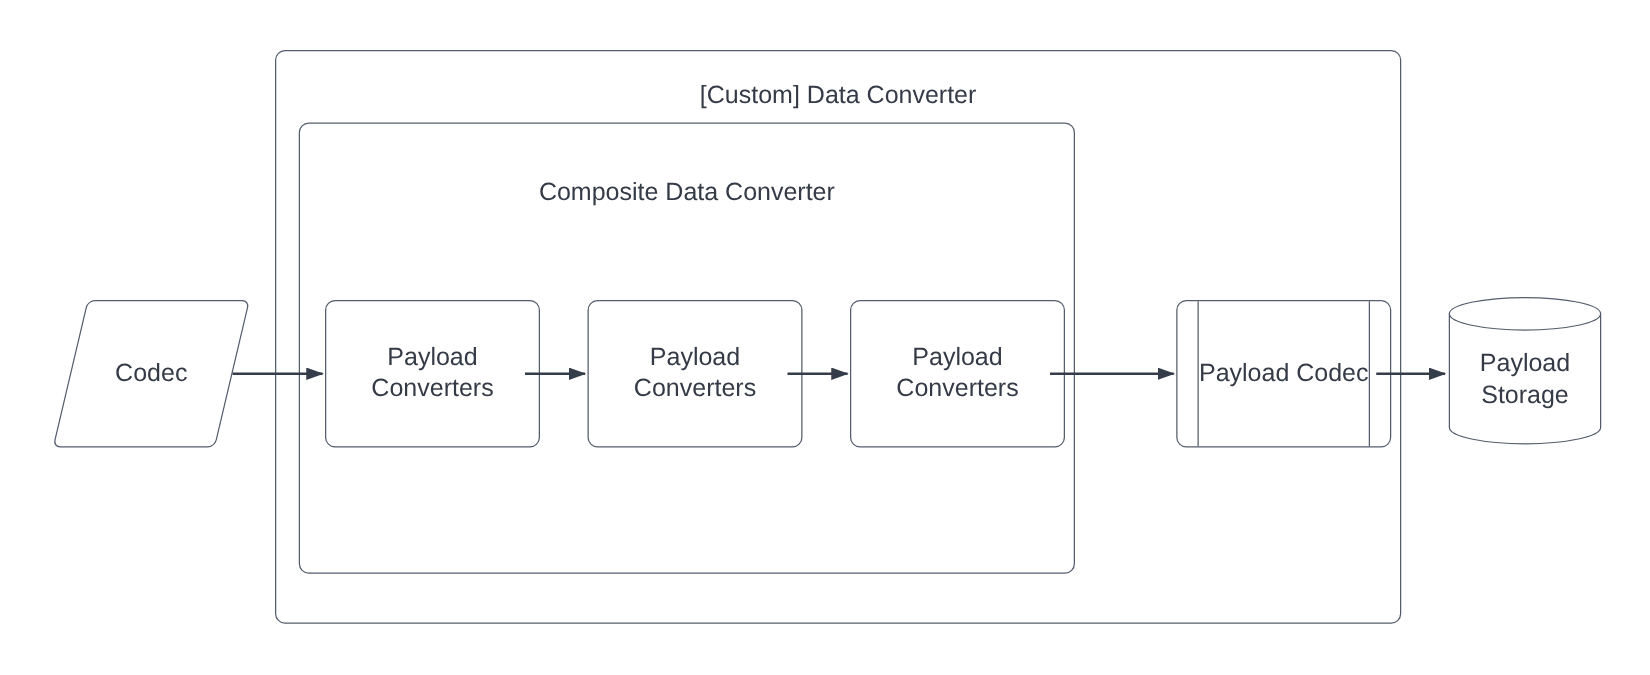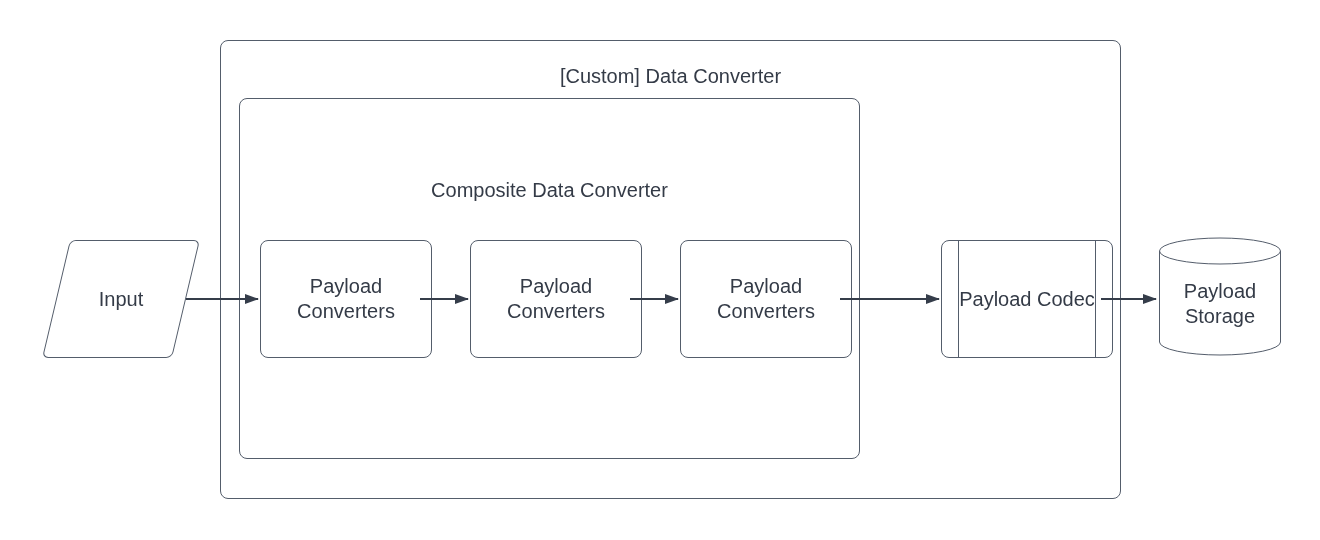--- a/index.html
+++ b/index.html
@@ -27,21 +27,21 @@
     z-index: 1;
   }
   .group.outer { left: 220px; top: 40px; width: 901px; height: 459px; }
   .group.inner { left: 239px; top: 98px; width: 621px; height: 361px; }
   .group-label {
     position: absolute; left: 0; width: 100%;
     text-align: center; font-size: 20px; line-height: 24px;
     color: var(--text-color);
   }
   .outer-label { top: 11px; margin-top: 12px; }
-  .inner-label { top: 43px; margin-top: 36px; }
+  .inner-label { top: 43px; }
 
   
   .node, .node-label, .cyl-label {
     font-size: 20px; line-height: 25px; text-align: center; color: var(--text-color);
   }
 
   
   .node.process, .node.predefined {
     position: absolute; top: 240px; width: 172px; height: 118px;
     border: 1px solid var(--border-color); border-radius: 8px;
@@ -99,21 +99,21 @@
   <div class="group outer">
     <div class="group-label outer-label">[Custom] Data Converter</div>
   </div>
 
   <div class="group inner">
     <div class="group-label inner-label">Composite Data Converter</div>
   </div>
 
   <div class="input-wrap">
     <div class="parallelogram"></div>
-    <div class="node-label">Input</div>
+    <div class="node-label">Codec</div>
   </div>
 
   <div class="node process p1">
     <span>Payload Converters</span>
   </div>
   <div class="node process p2">
     <span>Payload Converters</span>
   </div>
   <div class="node process p3">
     <span>Payload Converters</span>

